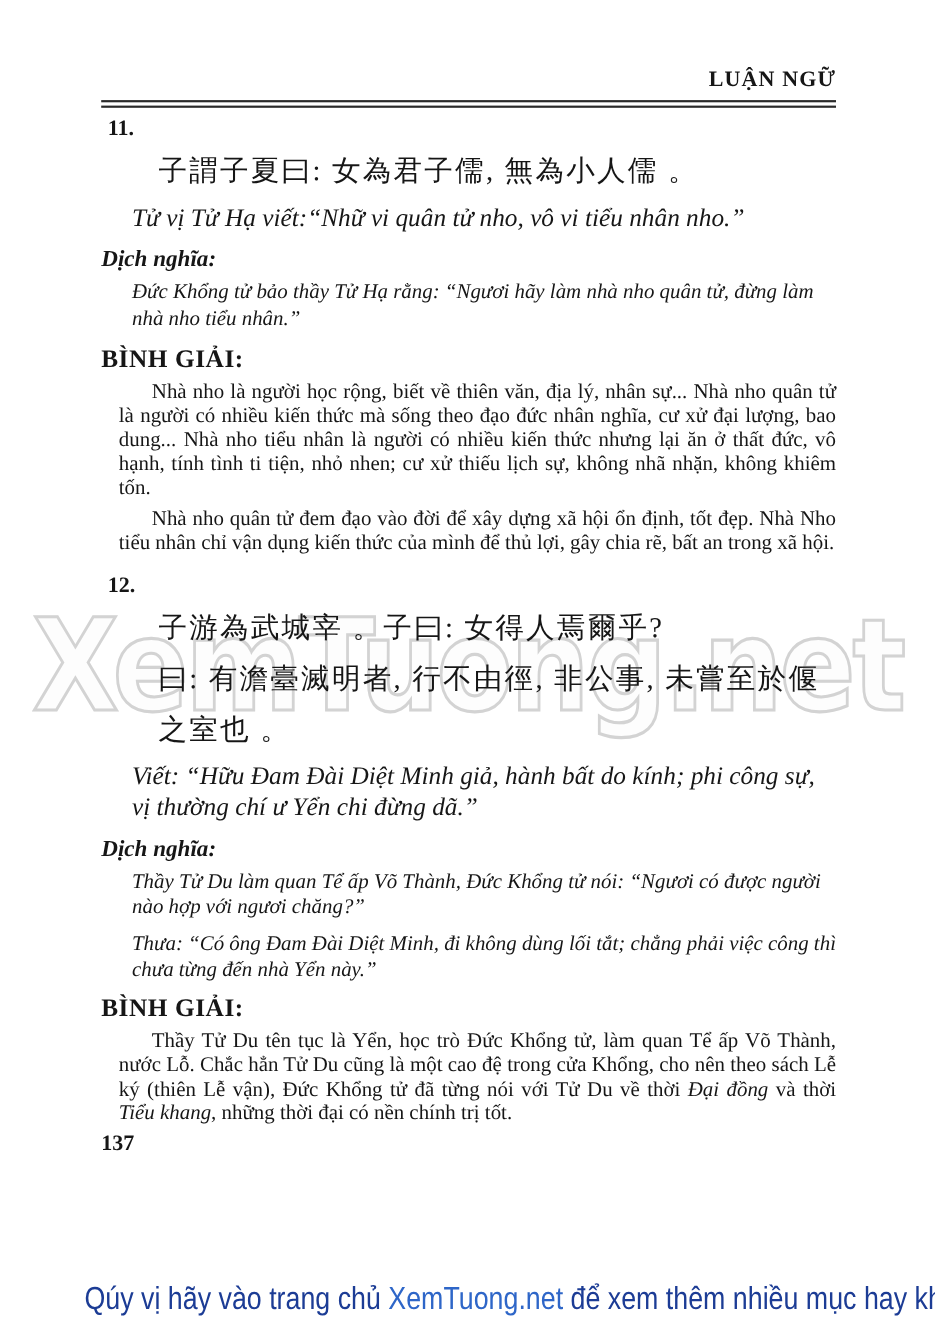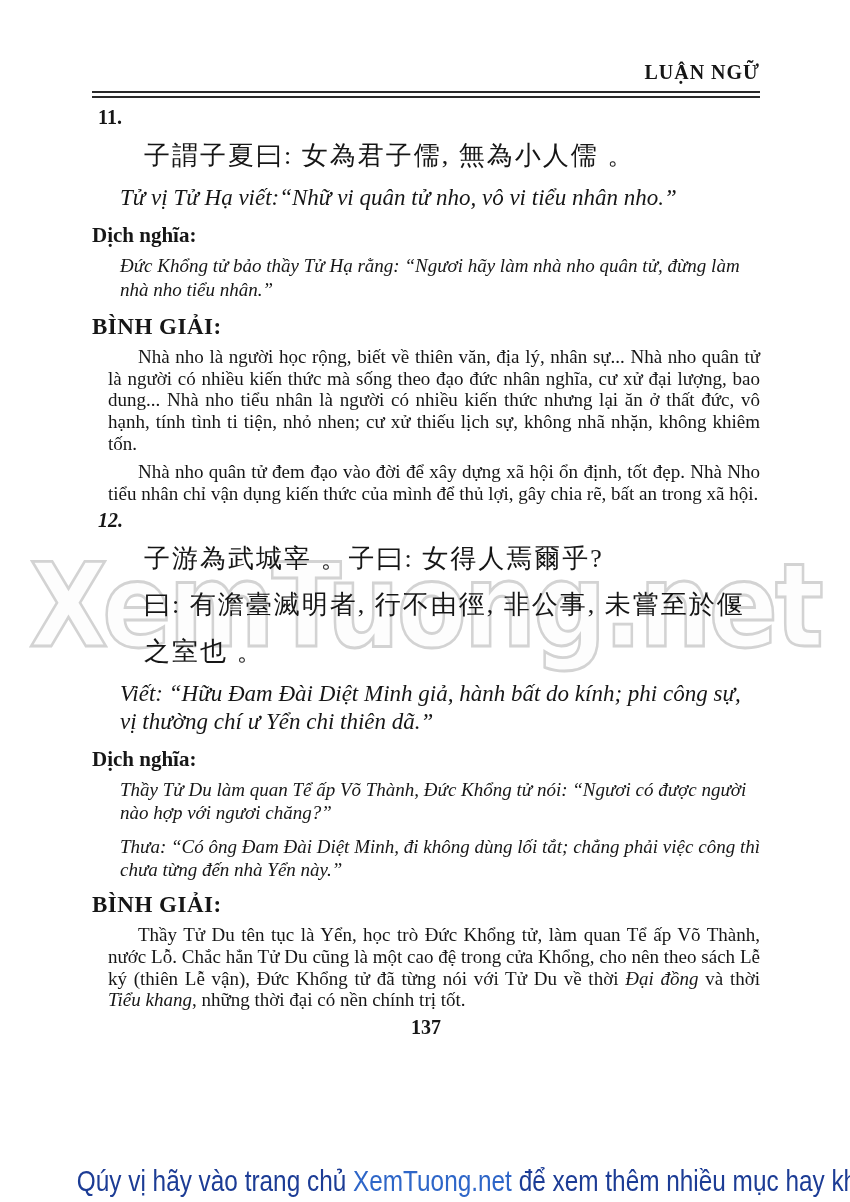--- a/index.html
+++ b/index.html
@@ -58,20 +58,21 @@
   }
   .phonetic {
     font-style:italic;
     font-size:23px;
     line-height:1.2;
     margin:4px 0 0 28px;
   }
   .phonetic + .phonetic { margin-top:10px; }
   .label-dich {
     font-weight:bold;
+    font-style:italic;
     font-size:21px;
     margin:12px 0 2px 0;
   }
   .trans {
     font-style:italic;
     font-size:19px;
     line-height:1.22;
     margin:6px 0 0 28px;
   }
   .label-binh {
@@ -82,21 +83,21 @@
   }
   .para {
     font-size:19px;
     line-height:1.15;
     text-align:justify;
     text-indent:30px;
     margin:6px 0 0 16px;
   }
   .para .ital { font-style:italic; }
   .page-num {
-    text-align:center;
+    text-align:left;
     font-weight:bold;
     font-size:20px;
     margin-top:5px;
   }
   .footer {
     position:absolute;
     bottom:4px; left:0;
     width:850px;
     text-align:center;
     z-index:2;
@@ -126,26 +127,26 @@
   <div class="chinese">子謂子夏曰: 女為君子儒, 無為小人儒 。</div>
   <div class="phonetic">Tử vị Tử Hạ viết:“Nhữ vi quân tử nho, vô vi tiểu nhân nho.”</div>
 
   <div class="label-dich">Dịch nghĩa:</div>
   <div class="trans">Đức Khổng tử bảo thầy Tử Hạ rằng: “Ngươi hãy làm nhà nho quân tử, đừng làm nhà nho tiểu nhân.”</div>
 
   <div class="label-binh">BÌNH GIẢI:</div>
   <p class="para">Nhà nho là người học rộng, biết về thiên văn, địa lý, nhân sự... Nhà nho quân tử là người có nhiều kiến thức mà sống theo đạo đức nhân nghĩa, cư xử đại lượng, bao dung... Nhà nho tiểu nhân là người có nhiều kiến thức nhưng lại ăn ở thất đức, vô hạnh, tính tình ti tiện, nhỏ nhen; cư xử thiếu lịch sự, không nhã nhặn, không khiêm tốn.</p>
   <p class="para">Nhà nho quân tử đem đạo vào đời để xây dựng xã hội ổn định, tốt đẹp. Nhà Nho tiểu nhân chỉ vận dụng kiến thức của mình để thủ lợi, gây chia rẽ, bất an trong xã hội.</p>
 
-  <div class="sec-num" style="margin-top:4px;font-style:italic;">12.</div>
+  <div class="sec-num" style="margin-top:16px;">12.</div>
   <div class="chinese">
     <div>子游為武城宰 。子曰: 女得人焉爾乎?</div>
     <div>曰: 有澹臺滅明者, 行不由徑, 非公事, 未嘗至於偃之室也 。</div>
   </div>
-  <div class="phonetic">Viết: “Hữu Đam Đài Diệt Minh giả, hành bất do kính; phi công sự, vị thường chí ư Yển chi thiên dã.”</div>
+  <div class="phonetic">Viết: “Hữu Đam Đài Diệt Minh giả, hành bất do kính; phi công sự, vị thường chí ư Yển chi đừng dã.”</div>
 
   <div class="label-dich">Dịch nghĩa:</div>
   <div class="trans">Thầy Tử Du làm quan Tể ấp Võ Thành, Đức Khổng tử nói: “Ngươi có được người nào hợp với ngươi chăng?”</div>
   <div class="trans" style="margin-top:10px;">Thưa: “Có ông Đam Đài Diệt Minh, đi không dùng lối tắt; chẳng phải việc công thì chưa từng đến nhà Yển này.”</div>
 
   <div class="label-binh" style="margin-top:11px;">BÌNH GIẢI:</div>
   <p class="para"><span>Thầy Tử Du tên tục là Yển, học trò Đức Khổng tử, làm quan Tể ấp Võ Thành, nước Lỗ. Chắc hẳn Tử Du cũng là một cao đệ trong cửa Khổng, cho nên theo sách Lễ ký (thiên Lễ vận), Đức Khổng tử đã từng nói với Tử Du về thời </span><span class="ital">Đại đồng</span><span> và thời </span><span class="ital">Tiểu khang</span><span>, những thời đại có nền chính trị tốt.</span></p>
 
   <div class="page-num">137</div>
 </div>

